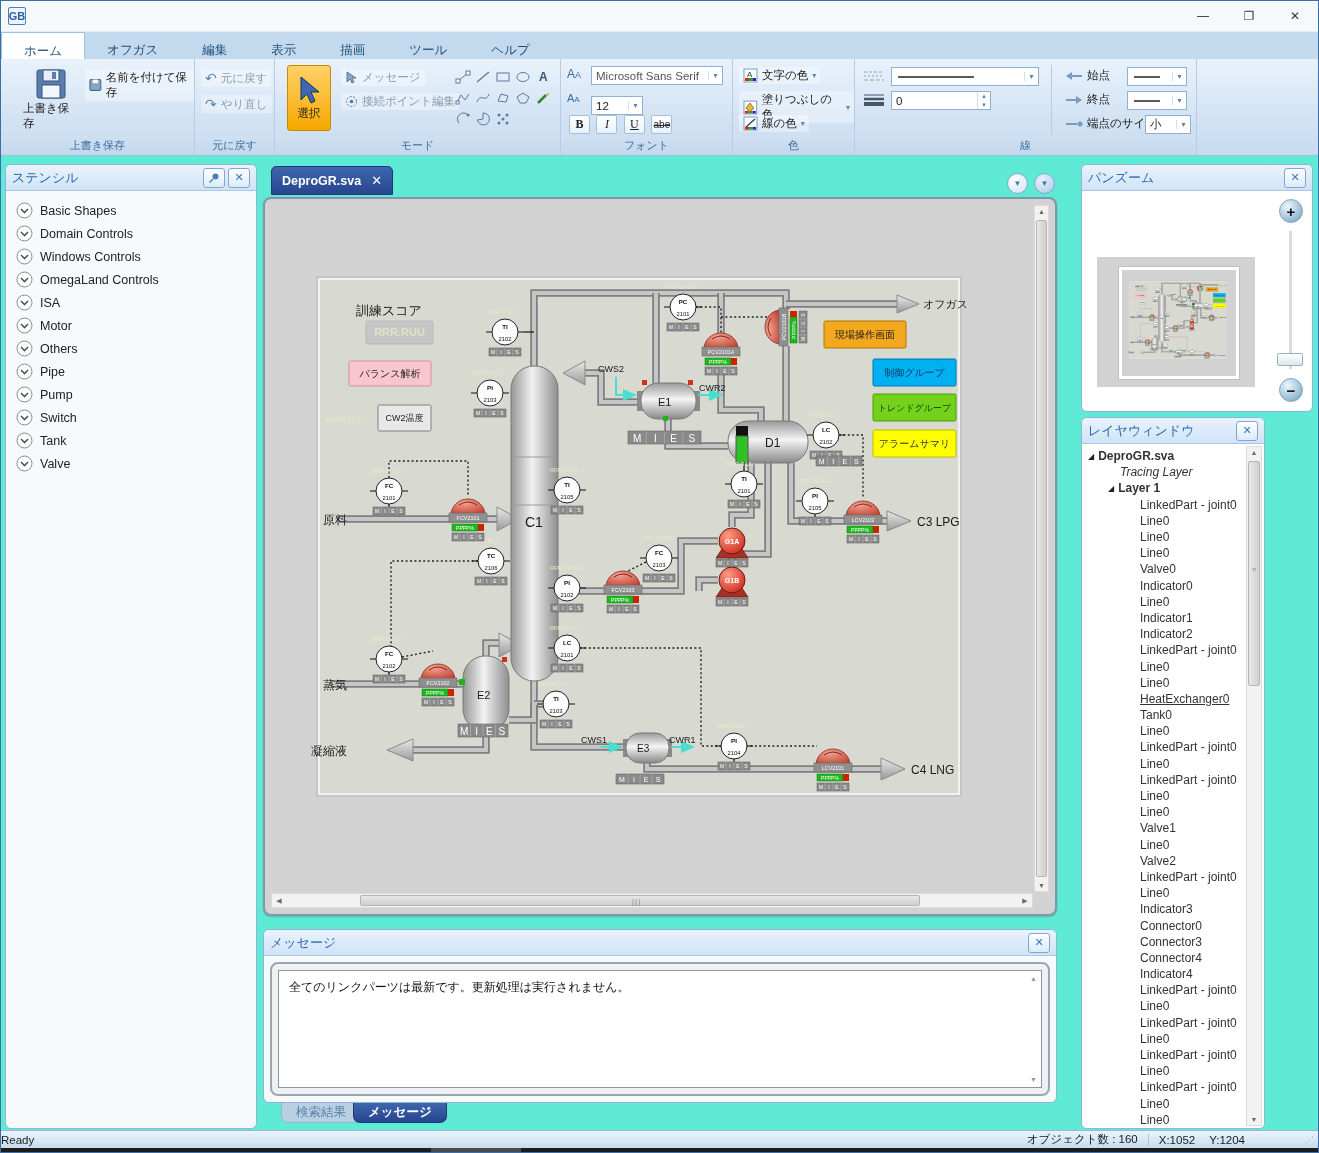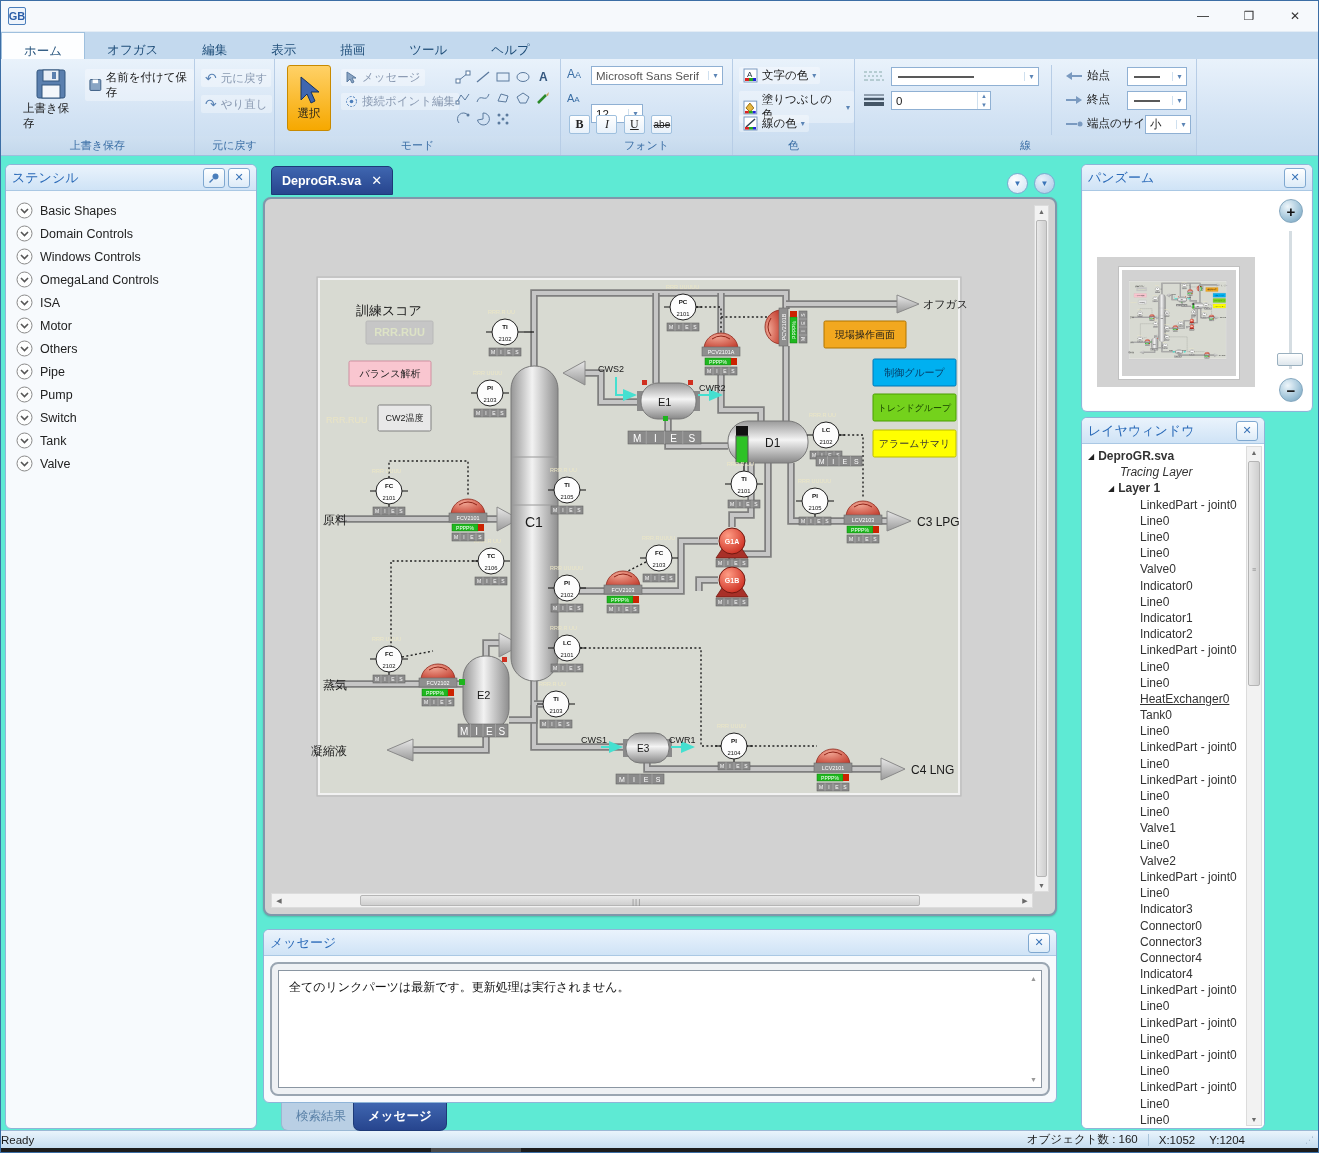--- a/index.html
+++ b/index.html
@@ -71,21 +71,21 @@
              background:radial-gradient(circle at 35% 30%,#fdfeff,#cfe2f4);color:#3a74b8;font-size:8px;
              display:flex;align-items:center;justify-content:center;}
   
   .canvas-frame{position:absolute;left:262px;top:196px;width:794px;height:719px;background:#d2d2d2;
                 border:2px solid #8097ab;border-radius:8px;box-shadow:0 1px 2px rgba(0,0,0,.2);}
   .canvas-svg{position:absolute;left:6px;top:6px;width:752px;height:676px;}
   
   .msgbody{position:absolute;left:6px;top:32px;right:6px;bottom:6px;border:2px solid #9aa6b2;border-radius:8px;background:#eef1f4;padding:6px;}
   .msginner{width:100%;height:100%;background:#fff;border:1px solid #8a96a2;position:relative;}
   .msgtext{font-size:12px;color:#111;padding:8px 10px;}
-  .btab{position:absolute;height:28px;border-radius:0 0 7px 7px;display:flex;align-items:center;
+  .btab{position:absolute;height:20px;border-radius:0 0 7px 7px;display:flex;align-items:center;
         justify-content:center;font-size:12.5px;padding:0 14px;}
   .btab.inactive{background:#b9cfe4;color:#5b82a8;border:1px solid #9ab6d0;border-top:none;}
   .btab.active{background:linear-gradient(#3f66b0,#27458e);color:#fff;font-weight:bold;border:1px solid #1d3a77;border-top:none;z-index:2;}
   
   .pzbody{position:absolute;left:1px;top:26px;right:1px;bottom:1px;background:#fff;}
   .pz-thumbbox{position:absolute;left:14px;top:66px;width:158px;height:130px;background:#d2d2d2;}
   .pz-frame{position:absolute;left:22px;top:10px;border:3px solid #fff;box-shadow:0 0 0 1px #c0c0c0;}
   .zoombtn{position:absolute;width:24px;height:24px;border-radius:50%;
            background:radial-gradient(circle at 35% 30%,#eef6fb,#9fc3d8 60%,#6e9cb8);color:#111;
            display:flex;align-items:center;justify-content:center;font-size:15px;font-weight:bold;border:1px solid #86a8bf;}
@@ -257,21 +257,21 @@
       <div class="rgroup-label">モード</div>
     </div>
 
     <div class="rgroup" style="left:560px;width:172px">
       <div style="position:absolute;left:6px;top:8px;font-size:12px;color:#3a6ea5">A<span style="font-size:9px">A</span></div>
       <div class="dd" style="position:absolute;left:30px;top:7px;width:132px">
         <span class="ddtxt">Microsoft Sans Serif</span>
         <span class="ddarr">▾</span>
       </div>
       <div style="position:absolute;left:6px;top:33px;font-size:11px;color:#3a6ea5">A<span style="font-size:8px">A</span></div>
-      <div class="dd" style="position:absolute;left:30px;top:45px;width:52px">
+      <div class="dd" style="position:absolute;left:30px;top:37px;width:52px">
         <span class="ddtxt" style="color:#222">12</span>
         <span class="ddarr">▾</span>
       </div>
       <div style="position:absolute;left:8px;top:55px">
         <span class="fmt" style="font-weight:bold;font-family:'Liberation Serif',serif">B</span>
         <span class="fmt" style="font-style:italic;font-family:'Liberation Serif',serif">I</span>
         <span class="fmt" style="text-decoration:underline;font-family:'Liberation Serif',serif">U</span>
         <span class="fmt" style="text-decoration:line-through;font-size:10px">abe</span>
       </div>
       <div class="rgroup-label">フォント</div>

